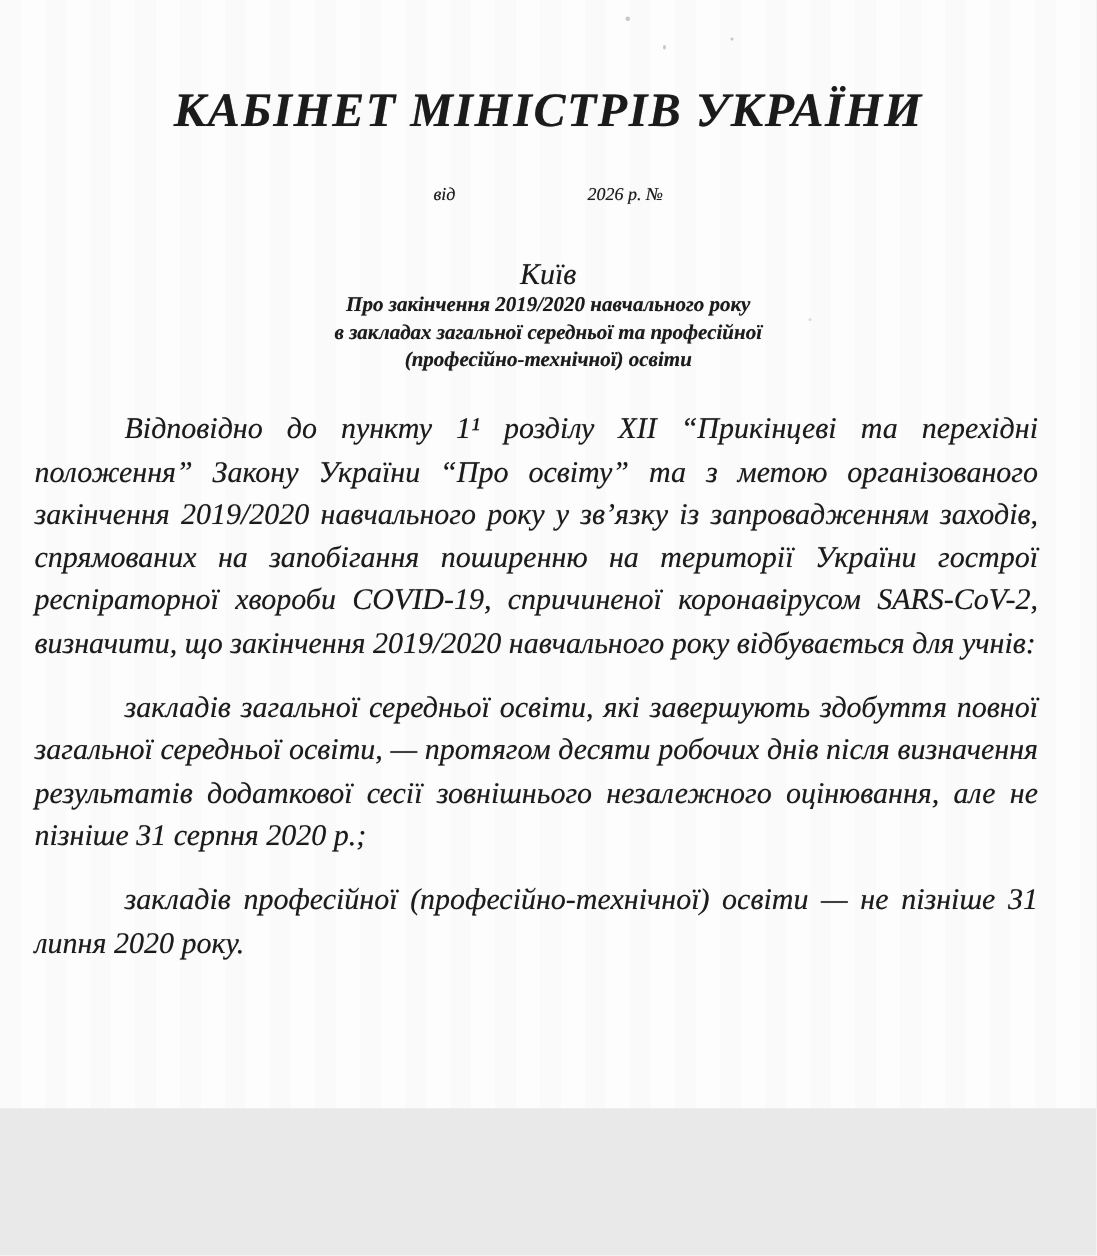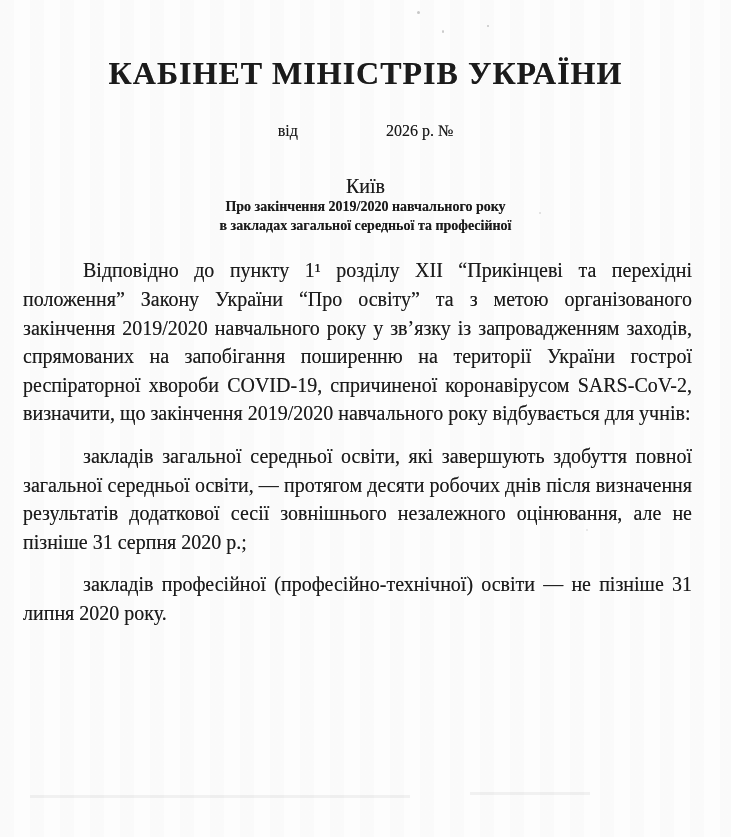--- a/index.html
+++ b/index.html
@@ -3,31 +3,32 @@
 <meta charset="utf-8">
 <style>
   html, body {
     margin: 0;
     padding: 0;
     background: #e9e9e9;
   }
   .page {
     position: relative;
     width: 731px;
-    height: 837px;
+    height: 739px;
     margin: 0 auto;
     background:
       repeating-linear-gradient(90deg,
         rgba(0,0,0,0.010) 0px, rgba(0,0,0,0.010) 14px,
         rgba(255,255,255,0.015) 14px, rgba(255,255,255,0.015) 30px),
       #fdfdfd;
     overflow: hidden;
     font-family: "Liberation Serif", "DejaVu Serif", serif;
     color: #1b1b1b;
     text-shadow: 0 0 0.5px rgba(20,20,20,0.55);
+    font-style: italic;
   }
   .org-name {
     margin-top: 56px;
     text-align: center;
     font-weight: bold;
     font-size: 32px;
     line-height: 1.1;
     letter-spacing: 1px;
   }
   .doc-type {
@@ -36,21 +37,21 @@
     font-weight: bold;
     font-size: 21px;
     letter-spacing: 3px;
   }
   .date-line {
     margin-top: 31px;
     display: flex;
     justify-content: center;
     align-items: baseline;
     gap: 88px;
-    font-size: 16px;
+    font-size: 12px;
     text-align: right;
   }
   .city {
     margin-top: 35px;
     text-align: center;
     font-size: 20px;
   }
   .doc-title {
     text-align: center;
     font-weight: bold;
@@ -88,20 +89,21 @@
   <div class="date-line">
     <span>від</span>
     <span>2026 р. №</span>
   </div>
 
   <div class="city">Київ</div>
 
   <div class="doc-title">
     <div>Про закінчення 2019/2020 навчального року</div>
     <div>в закладах загальної середньої та професійної</div>
+    <div>(професійно-технічної) освіти</div>
   </div>
 
   <div class="body-text">
     <p>Відповідно до пункту 1¹ розділу XII “Прикінцеві та перехідні положення” Закону України “Про освіту” та з метою організованого закінчення 2019/2020 навчального року у зв’язку із запровадженням заходів, спрямованих на запобігання поширенню на території України гострої респіраторної хвороби COVID-19, спричиненої коронавірусом SARS-CoV-2, визначити, що закінчення 2019/2020 навчального року відбувається для учнів:</p>
     <p>закладів загальної середньої освіти, які завершують здобуття повної загальної середньої освіти, — протягом десяти робочих днів після визначення результатів додаткової сесії зовнішнього незалежного оцінювання, але не пізніше 31 серпня 2020 р.;</p>
     <p>закладів професійної (професійно-технічної) освіти — не пізніше 31 липня 2020 року.</p>
   </div>
 
   <div class="speck" style="left:417px; top:11px; width:3px; height:3px;"></div>
   <div class="speck" style="left:442px; top:30px; width:2px; height:3px;"></div>

